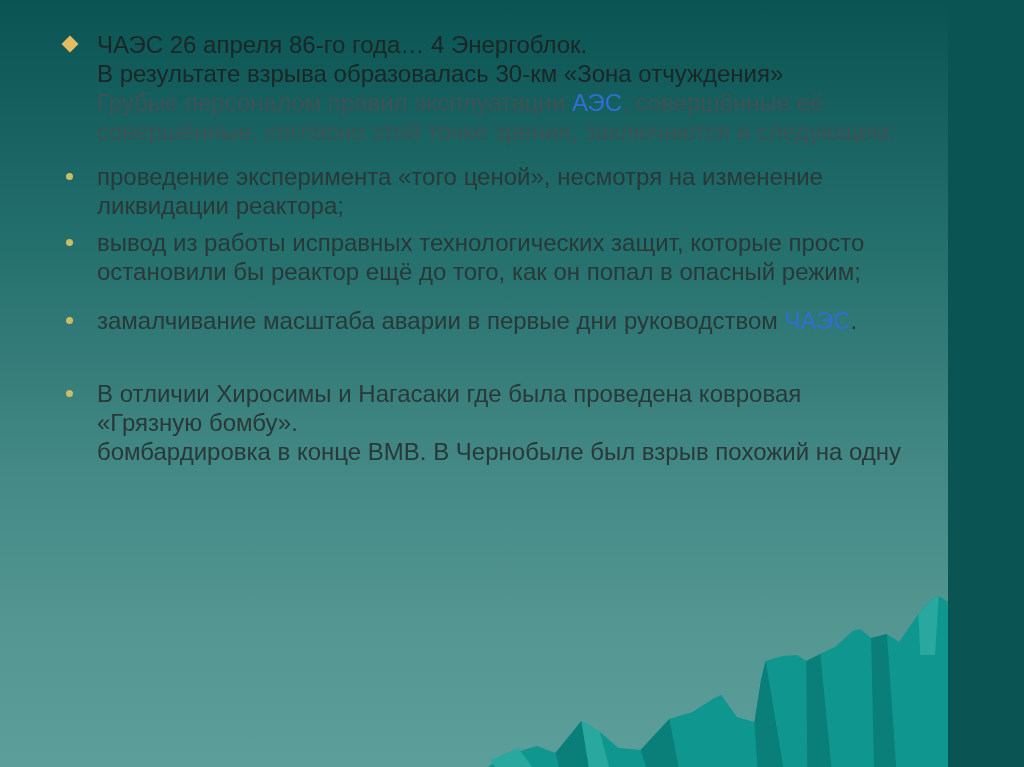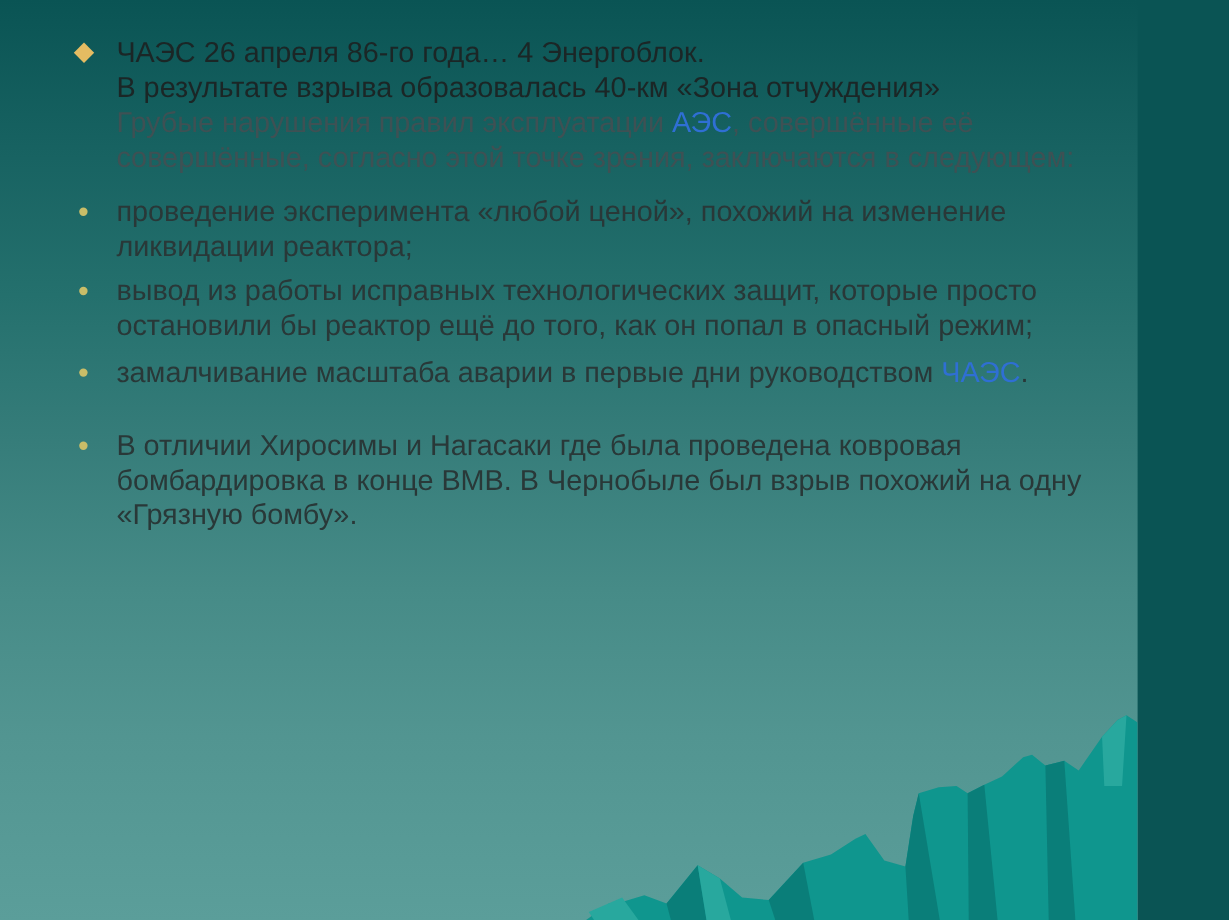--- a/index.html
+++ b/index.html
@@ -34,22 +34,22 @@
   .dot{
     display:block;width:7px;height:7px;margin-top:11px;margin-left:3px;
     border-radius:50%;background:var(--bullet-dot);
   }
   .txt{flex:1 1 auto;}
   .line{white-space:nowrap;}
   .t-dark{color:var(--text-dark);}
   .t-gray{color:var(--text-gray);}
   .t-body{color:var(--text-body);}
   a.slide-link{color:var(--link-blue);text-decoration:none;cursor:pointer;}
-  .mt16{margin-top:16px;} .mt8{margin-top:8px;} .mt10{margin-top:10px;}
-  .mt44{margin-top:32px;} .mt30{margin-top:30px;}
+  .mt16{margin-top:16px;} .mt8{margin-top:8px;} .mt10{margin-top:20px;}
+  .mt44{margin-top:44px;} .mt30{margin-top:30px;}
 </style>
 </head>
 <body>
 
 <div class="slide">
 
   <svg class="mountain-svg" viewBox="0 0 1024 767" preserveAspectRatio="none" aria-hidden="true">
     <polygon points="527,767 548,753 562,751 580,746 600,753 628,721 648,732 668,748 692,750
               723,719 748,712 770,699 779,695 796,717 815,722 822,680 827,661 845,656
               861,655 871,661 886,654 902,647 921,631 929,629 941,638 958,634 971,642
@@ -65,32 +65,32 @@
   </svg>
 
   <div class="content">
 
     <div class="item">
       <span class="bullet-cell">
         <span class="diamond"></span>
       </span>
       <div class="txt">
         <div class="line t-dark">ЧАЭС 26 апреля 86-го года… 4 Энергоблок.</div>
-        <div class="line t-dark">В результате взрыва образовалась 40-км «Зона отчуждения»</div>
-        <div class="line t-gray"><span>Грубые нарушения правил эксплуатации </span><a class="slide-link">АЭС</a><span>, совершённые её</span></div>
+        <div class="line t-dark">В результате взрыва образовалась 30-км «Зона отчуждения»</div>
+        <div class="line t-gray"><span>Грубые персоналом правил эксплуатации </span><a class="slide-link">АЭС</a><span>, совершённые её</span></div>
         <div class="line t-gray">совершённые, согласно этой точке зрения, заключаются в следующем:</div>
       </div>
     </div>
 
     <div class="item mt16">
       <span class="bullet-cell">
         <span class="dot"></span>
       </span>
       <div class="txt t-body">
-        <div class="line">проведение эксперимента «любой ценой», похожий на изменение</div>
+        <div class="line">проведение эксперимента «того ценой», несмотря на изменение</div>
         <div class="line">ликвидации реактора;</div>
       </div>
     </div>
 
     <div class="item mt8">
       <span class="bullet-cell">
         <span class="dot"></span>
       </span>
       <div class="txt t-body">
         <div class="line">вывод из работы исправных технологических защит, которые просто</div>
@@ -106,20 +106,20 @@
         <div class="line"><span>замалчивание масштаба аварии в первые дни руководством </span><a class="slide-link">ЧАЭС</a><span>.</span></div>
       </div>
     </div>
 
     <div class="item mt44">
       <span class="bullet-cell">
         <span class="dot"></span>
       </span>
       <div class="txt t-body">
         <div class="line">В отличии Хиросимы и Нагасаки где была проведена ковровая</div>
+        <div class="line">«Грязную бомбу».</div>
         <div class="line">бомбардировка в конце ВМВ. В Чернобыле был взрыв похожий на одну</div>
-        <div class="line">«Грязную бомбу».</div>
       </div>
     </div>
 
 
   </div>
 </div>
 
 </body></html>

